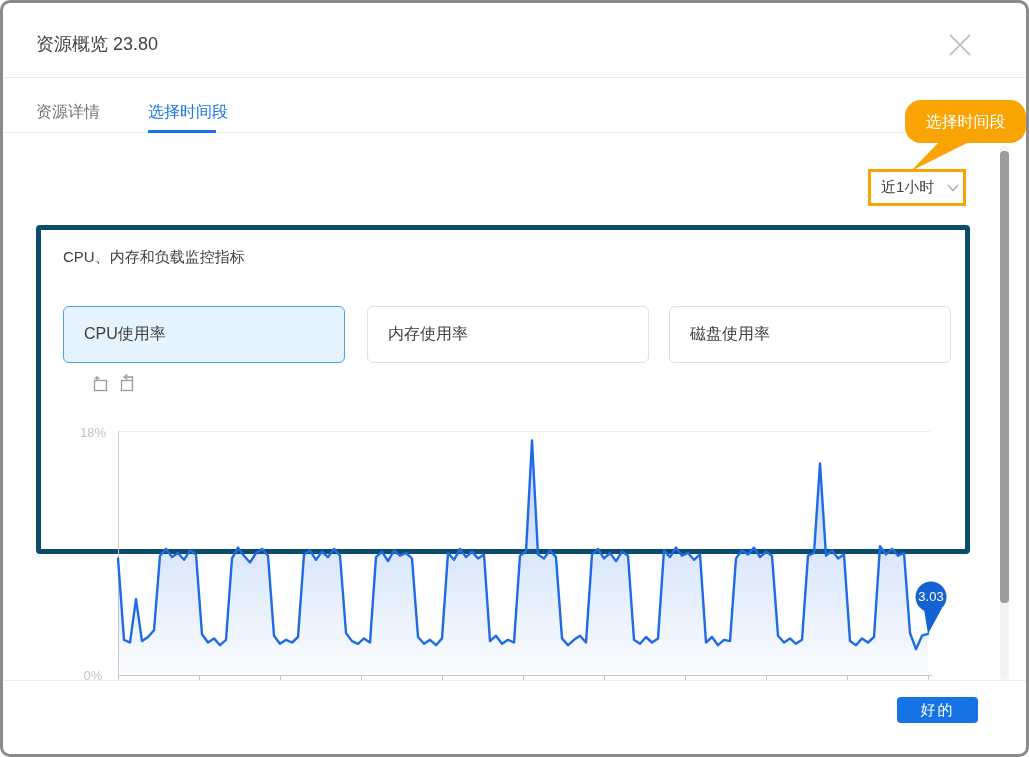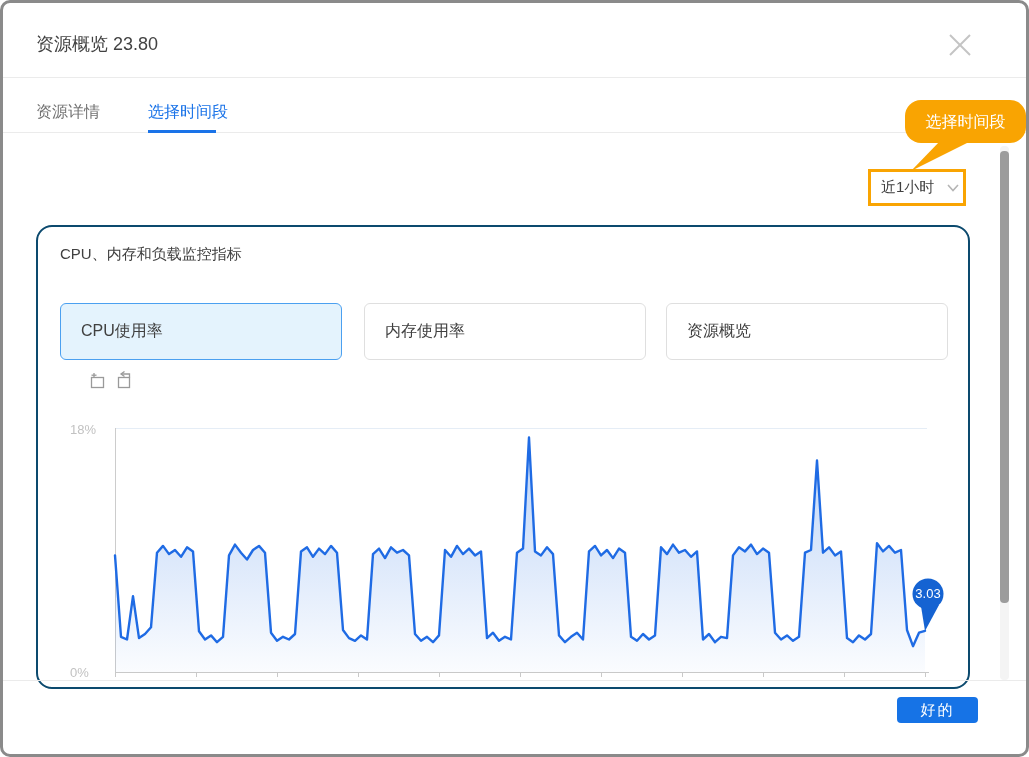--- a/index.html
+++ b/index.html
@@ -23,31 +23,31 @@
   .callout { left:902px; top:97px; width:121px; height:43px; background:#f9a402;
              border-radius:16px; color:#fff; font-size:16px; text-align:center;
              line-height:43px; z-index:6; }
   .callout-tail { left:898px; top:137px; z-index:5; }
   
   .time-select { left:865px; top:166px; width:98px; height:37px; background:#fff;
                  border:3px solid #f9a402; display:flex; align-items:center;
                  padding:0 4px 0 10px; cursor:pointer; z-index:4; }
   .time-select .val { font-size:15px; color:#404040; flex:1; }
   
-  .card { left:33px; top:222px; width:934px; height:464px; border:2px solid #0c4a6e;
-          border-radius:16px; background:#fff; }
+  .card { left:33px; top:222px; width:934px; height:329px; border:5px solid #0c4a6e;
+          border-radius:4px; background:#fff; }
   .card-title { left:22px; top:18px; font-size:15px; color:#404040; }
   .metric-btn { top:76px; height:57px; width:282px; border:1px solid #dfdfdf;
                 border-radius:6px; background:#fff; font-size:16px; color:#404040;
                 display:flex; align-items:center; padding-left:20px; cursor:pointer; }
   .metric-btn.selected { background:#e4f3fd; border:1px solid #4ba0f0;text-align:right; }
   .toolbox { left:50px; top:144px; display:flex; gap:7px; }
   .tool-icon { width:19px; height:19px; cursor:pointer; }
   
-  .ylab { width:40px; text-align:left; font-size:13px; color:#c2c2c2; }
+  .ylab { width:40px; text-align:center; font-size:13px; color:#c2c2c2; }
   .grid-top { left:77px; top:201px; width:812px; height:1px; background:#e5edf6; }
   .y-axis-line { left:77px; top:201px; width:1px; height:245px; background:#cccccc; }
   .x-axis { left:77px; top:445px; width:814px; height:6px; border-top:1px solid #c9c9c9; }
   .x-axis .tick { position:absolute; top:0; width:1px; height:4px; background:#c9c9c9; }
   .plot { left:77px; top:201px; width:810px; height:244px; overflow:visible; }
   
   .scroll-track { left:997px; top:143px; width:9px; height:534px; background:#f4f4f4; border-radius:4px; }
   .scroll-thumb { left:997px; top:148px; width:9px; height:452px; background:#9c9c9c; border-radius:4px; cursor:pointer; }
   
   .footer-line { top:677px; }
@@ -83,21 +83,21 @@
     <svg width="12" height="8" viewBox="0 0 12 8">
       <polyline points="1,1 6,6.5 11,1" fill="none" stroke="#b5b5b5" stroke-width="1.6"></polyline>
     </svg>
   </div>
 
   <div class="abs card">
     <div class="abs card-title">CPU、内存和负载监控指标</div>
 
     <button class="abs metric-btn selected" style="left:22px">CPU使用率</button>
     <button class="abs metric-btn" style="left:326px">内存使用率</button>
-    <button class="abs metric-btn" style="left:628px">资源概览</button>
+    <button class="abs metric-btn" style="left:628px">磁盘使用率</button>
 
     <div class="abs toolbox">
       <svg class="tool-icon" viewBox="0 0 19 19">
         <rect x="3.5" y="6.5" width="12" height="10" fill="none" stroke="#9a9a9a" stroke-width="1.3"></rect>
         <line x1="6" y1="2" x2="6" y2="6.5" stroke="#9a9a9a" stroke-width="1.3"></line>
         <line x1="3.5" y1="4.2" x2="8.5" y2="4.2" stroke="#9a9a9a" stroke-width="1.3"></line>
       </svg>
       <svg class="tool-icon" viewBox="0 0 19 19">
         <rect x="4.5" y="6.5" width="11" height="10" fill="none" stroke="#9a9a9a" stroke-width="1.3"></rect>
         <polyline points="15.5,6.5 15.5,3 7.5,3" fill="none" stroke="#9a9a9a" stroke-width="1.3"></polyline>

